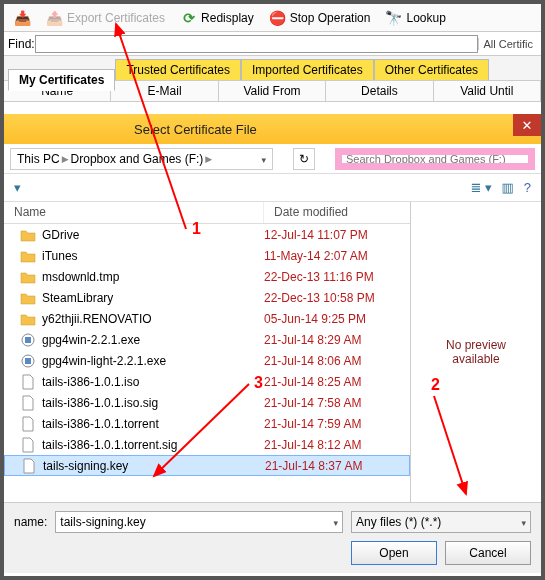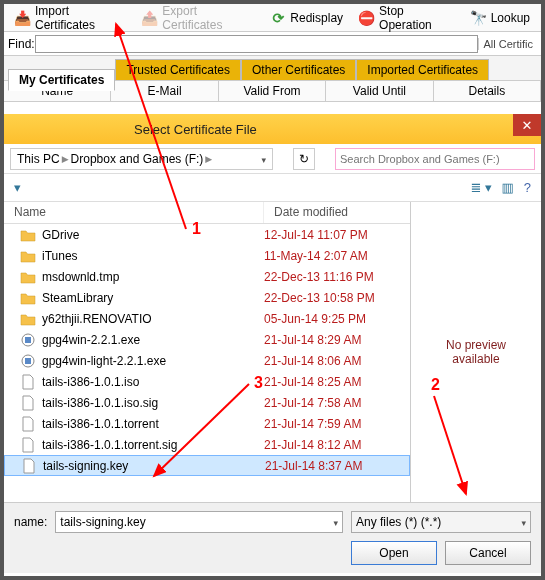--- a/index.html
+++ b/index.html
@@ -5,33 +5,33 @@
 * { box-sizing: border-box; margin: 0; padding: 0; font-family: "Segoe UI", Tahoma, sans-serif; }
 body { width: 545px; height: 580px; background: #fff; border: 4px solid #555; position: relative; overflow: hidden; }
 .toolbar { display: flex; align-items: center; height: 28px; border-bottom: 1px solid #ccc; padding: 0 4px; gap: 2px; background: #fafafa; }
 .tbtn { display: flex; align-items: center; gap: 4px; padding: 2px 6px; font-size: 12px; border: 1px solid transparent; cursor: pointer; }
 .tbtn.dim { color: #aaa; }
 .tb-ico { width: 16px; height: 16px; display: inline-flex; align-items: center; justify-content: center; font-size: 14px; }
 .findrow { display: flex; align-items: center; height: 24px; border-bottom: 1px solid #ccc; padding: 0 4px; font-size: 12px; }
 .findrow input { flex: 1; height: 18px; border: 1px solid #999; font-size: 12px; padding: 0 2px; }
 .findrow .right { font-size: 11px; color: #444; padding: 0 4px; border-left: 1px solid #ccc; }
 .tabs { display: flex; align-items: flex-end; height: 24px; background: #f4f4f4; padding-left: 4px; gap: 0px; font-size: 12px; }
-.tab { padding: 3px 10px; border: 1px solid #bbb; border-bottom: none; background: #eab308; cursor: pointer; position: relative; }
+.tab { padding: 3px 10px; border: 1px solid #bbb; border-bottom: none; background: #fde047; cursor: pointer; position: relative; }
 .tab.active { background: #fff; font-weight: 700; border-bottom: 1px solid #fff; top: 11px; }
 .headers { display: flex; height: 22px; border-top: 1px solid #ccc; border-bottom: 1px solid #ccc; font-size: 12px; background: #fafafa; }
 .headers .hc { flex: 1; border-right: 1px solid #ccc; display: flex; align-items: center; justify-content: center; }
 
 .dlg { position: absolute; left: 0; top: 110px; right: 0; bottom: 0; background: #fff; }
 .dlg-title { height: 30px; background: linear-gradient(#ffd24a,#fdbf2d); display: flex; align-items: center; padding-left: 130px; font-size: 13px; color: #222; }
 .dlg-title .close { position: absolute; right: 0; top: 0; width: 28px; height: 22px; background: #c0392b; color: #fff; display: flex; align-items: center; justify-content: center; font-size: 13px; }
 
 .crumb { display: flex; align-items: center; height: 30px; padding: 3px 6px; gap: 20px; border-bottom: 1px solid #ddd; font-size: 12px; }
 .crumb .path { flex: 1; display: flex; align-items: center; gap: 2px; border: 1px solid #ccc; height: 22px; padding: 0 6px; background: #fff; }
 .crumb .sep { color: #888; font-size: 9px; }
-.crumb .search { width: 200px; height: 22px; border: 1px solid #f9a8d4; font-size: 11px; padding: 0 4px; color: #888; }
+.crumb .search { width: 200px; height: 22px; border: 7px solid #f9a8d4; font-size: 11px; padding: 0 4px; color: #888; }
 .crumb .btn { width: 22px; height: 22px; border: 1px solid #ccc; display: flex; align-items: center; justify-content: center; cursor: pointer; font-size: 12px; }
 
 .viewbar { height: 28px; border-bottom: 1px solid #ddd; display: flex; align-items: center; padding: 0 10px; gap: 10px; font-size: 14px; color: #379; }
 .viewbar .sp { flex: 1; }
 .viewbar span { cursor: pointer; font-size: 13px; }
 
 .main { display: flex; height: 300px; }
 .list { flex: 1; border-right: 1px solid #ccc; overflow: hidden; font-size: 12px; }
 .listhdr { display: flex; height: 22px; border-bottom: 1px solid #ddd; color: #555; }
 .listhdr .col { padding: 3px 10px; }
@@ -57,21 +57,20 @@
 .num { position: absolute; color: red; font-weight: bold; font-size: 16px; font-family: Arial; pointer-events: none; }
 svg.overlay { position: absolute; top:0; left:0; width:545px; height:580px; pointer-events:none; }
 .asel::after{content:"▾"; font-size:9px; color:#555;}
 </style>
 </head>
 <body>
 
 <div class="toolbar">
   <div class="tbtn">
     <span class="tb-ico">📥</span>
-    <span>Import Certificates</span>
   </div>
   <div class="tbtn dim">
     <span class="tb-ico" style="opacity:.4">📤</span>
     <span>Export Certificates</span>
   </div>
   <div class="tbtn">
     <span class="tb-ico" style="color:#3a9a3a;font-weight:bold">⟳</span>
     <span>Redisplay</span>
   </div>
   <div class="tbtn">
@@ -86,30 +85,30 @@
 
 <div class="findrow">
   <span>Find:</span>
   <input value="" style="">
   <span class="right">All Certific</span>
 </div>
 
 <div class="tabs">
   <div class="tab active">My Certificates</div>
   <div class="tab">Trusted Certificates</div>
+  <div class="tab">Imported Certificates</div>
   <div class="tab">Other Certificates</div>
-  <div class="tab">Imported Certificates</div>
 </div>
 
 <div class="headers">
   <div class="hc">Name</div>
   <div class="hc">E-Mail</div>
   <div class="hc">Valid From</div>
+  <div class="hc">Details</div>
   <div class="hc">Valid Until</div>
-  <div class="hc">Details</div>
 </div>
 
 <div class="dlg">
   <div class="dlg-title">
     <span>Select Certificate File</span>
     <div class="close">
         <span>✕</span>
       </div>
   </div>
 

